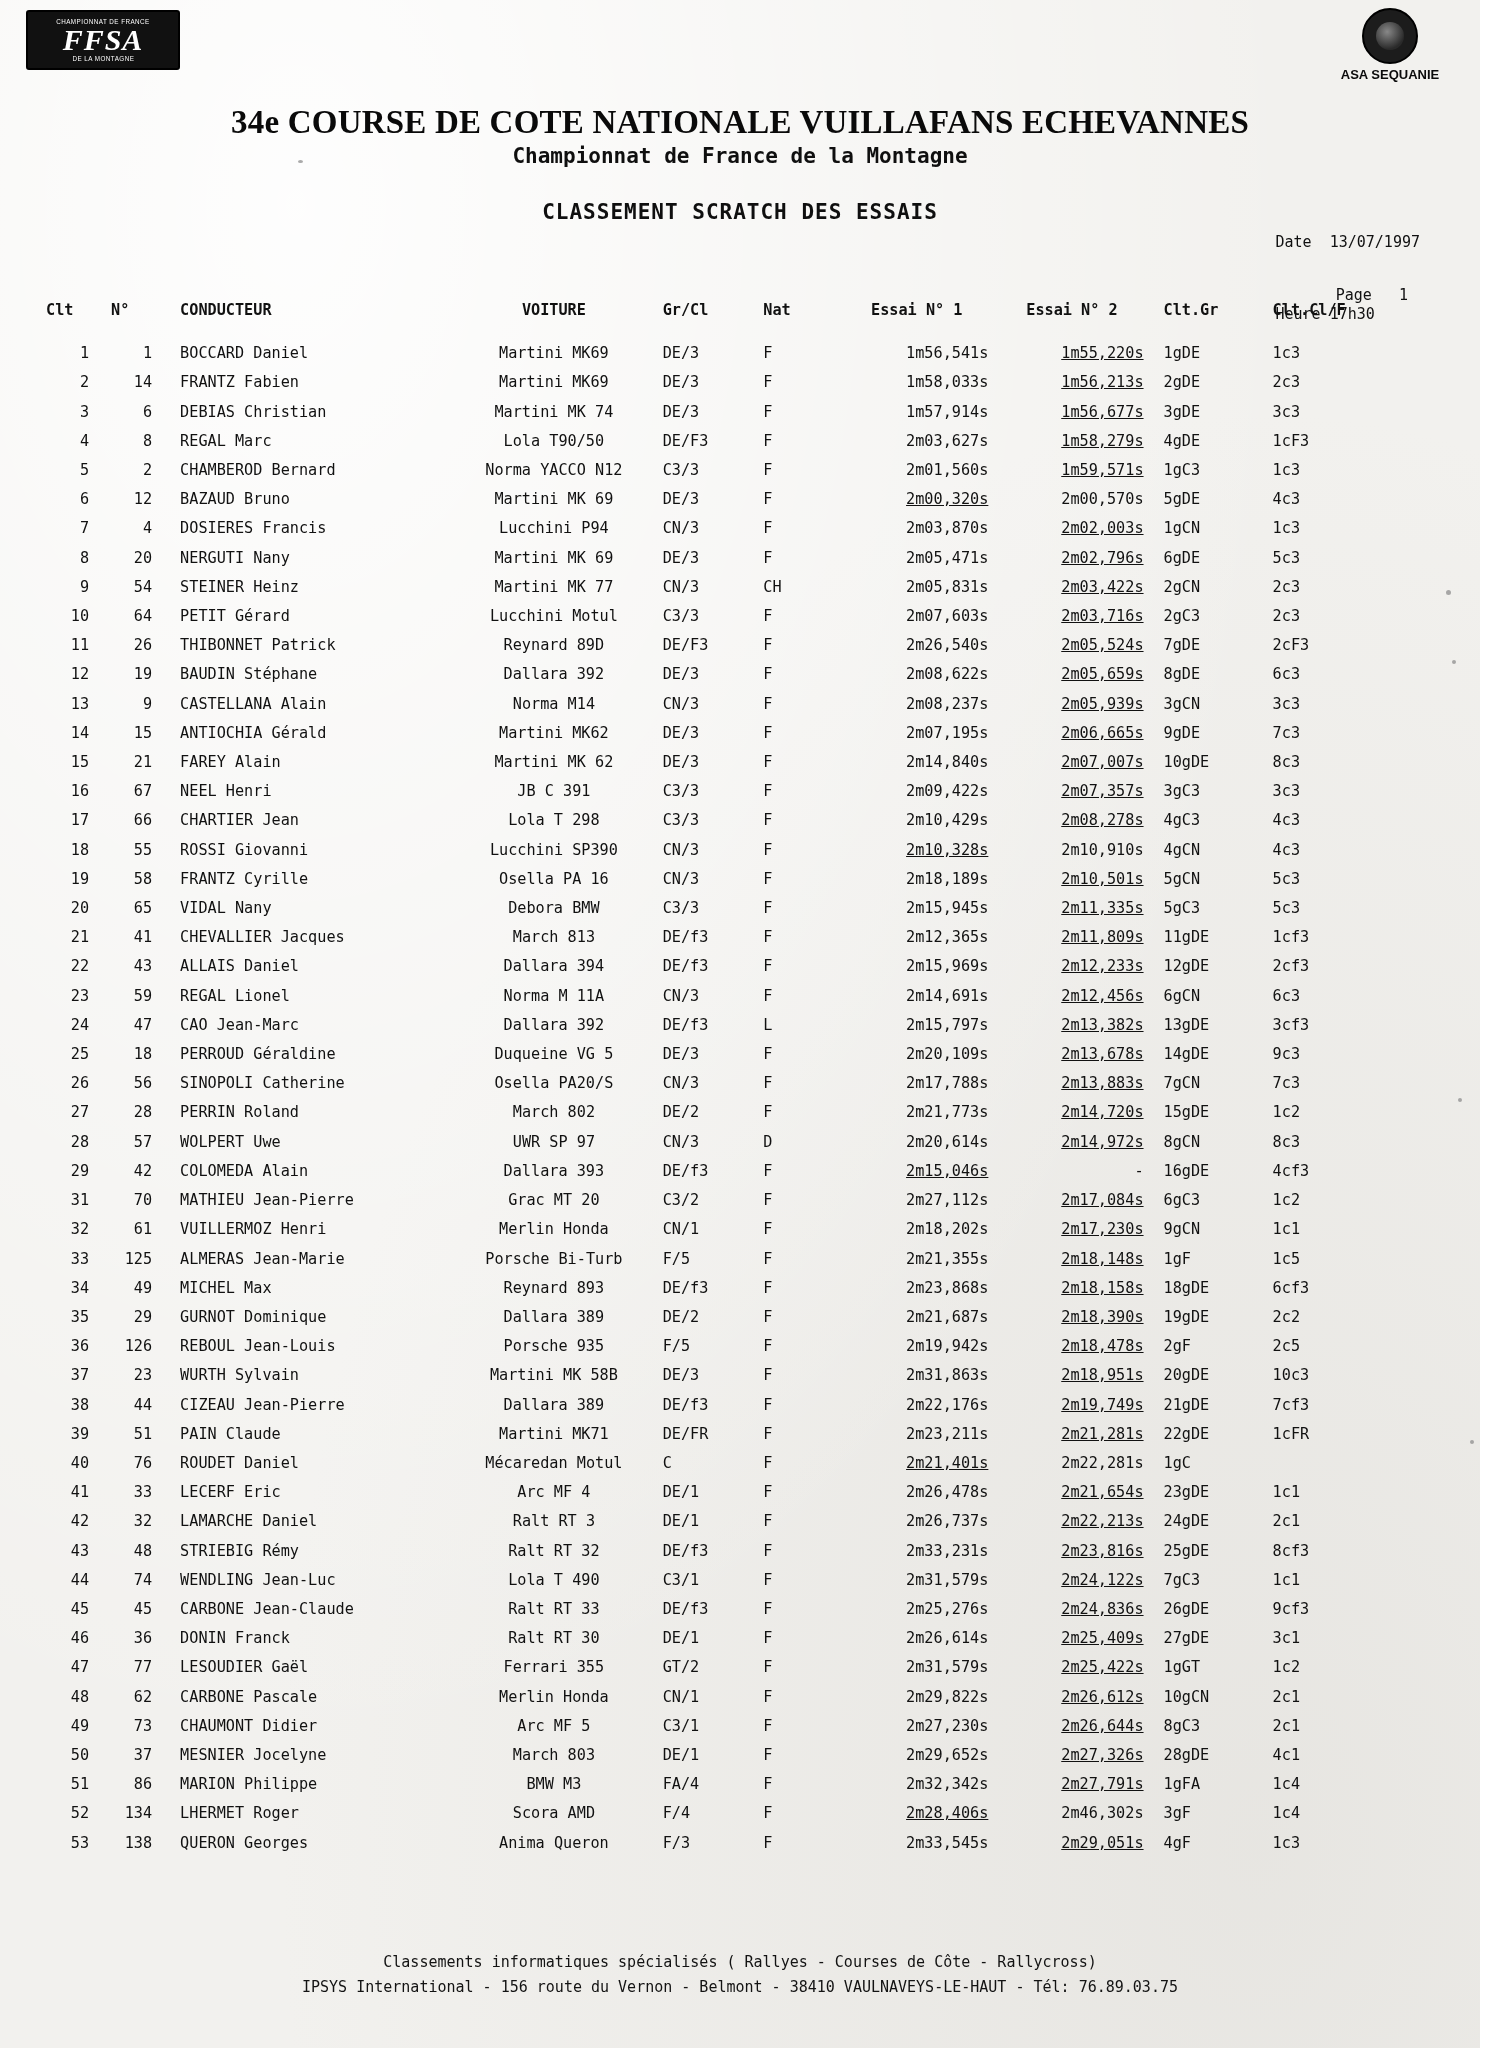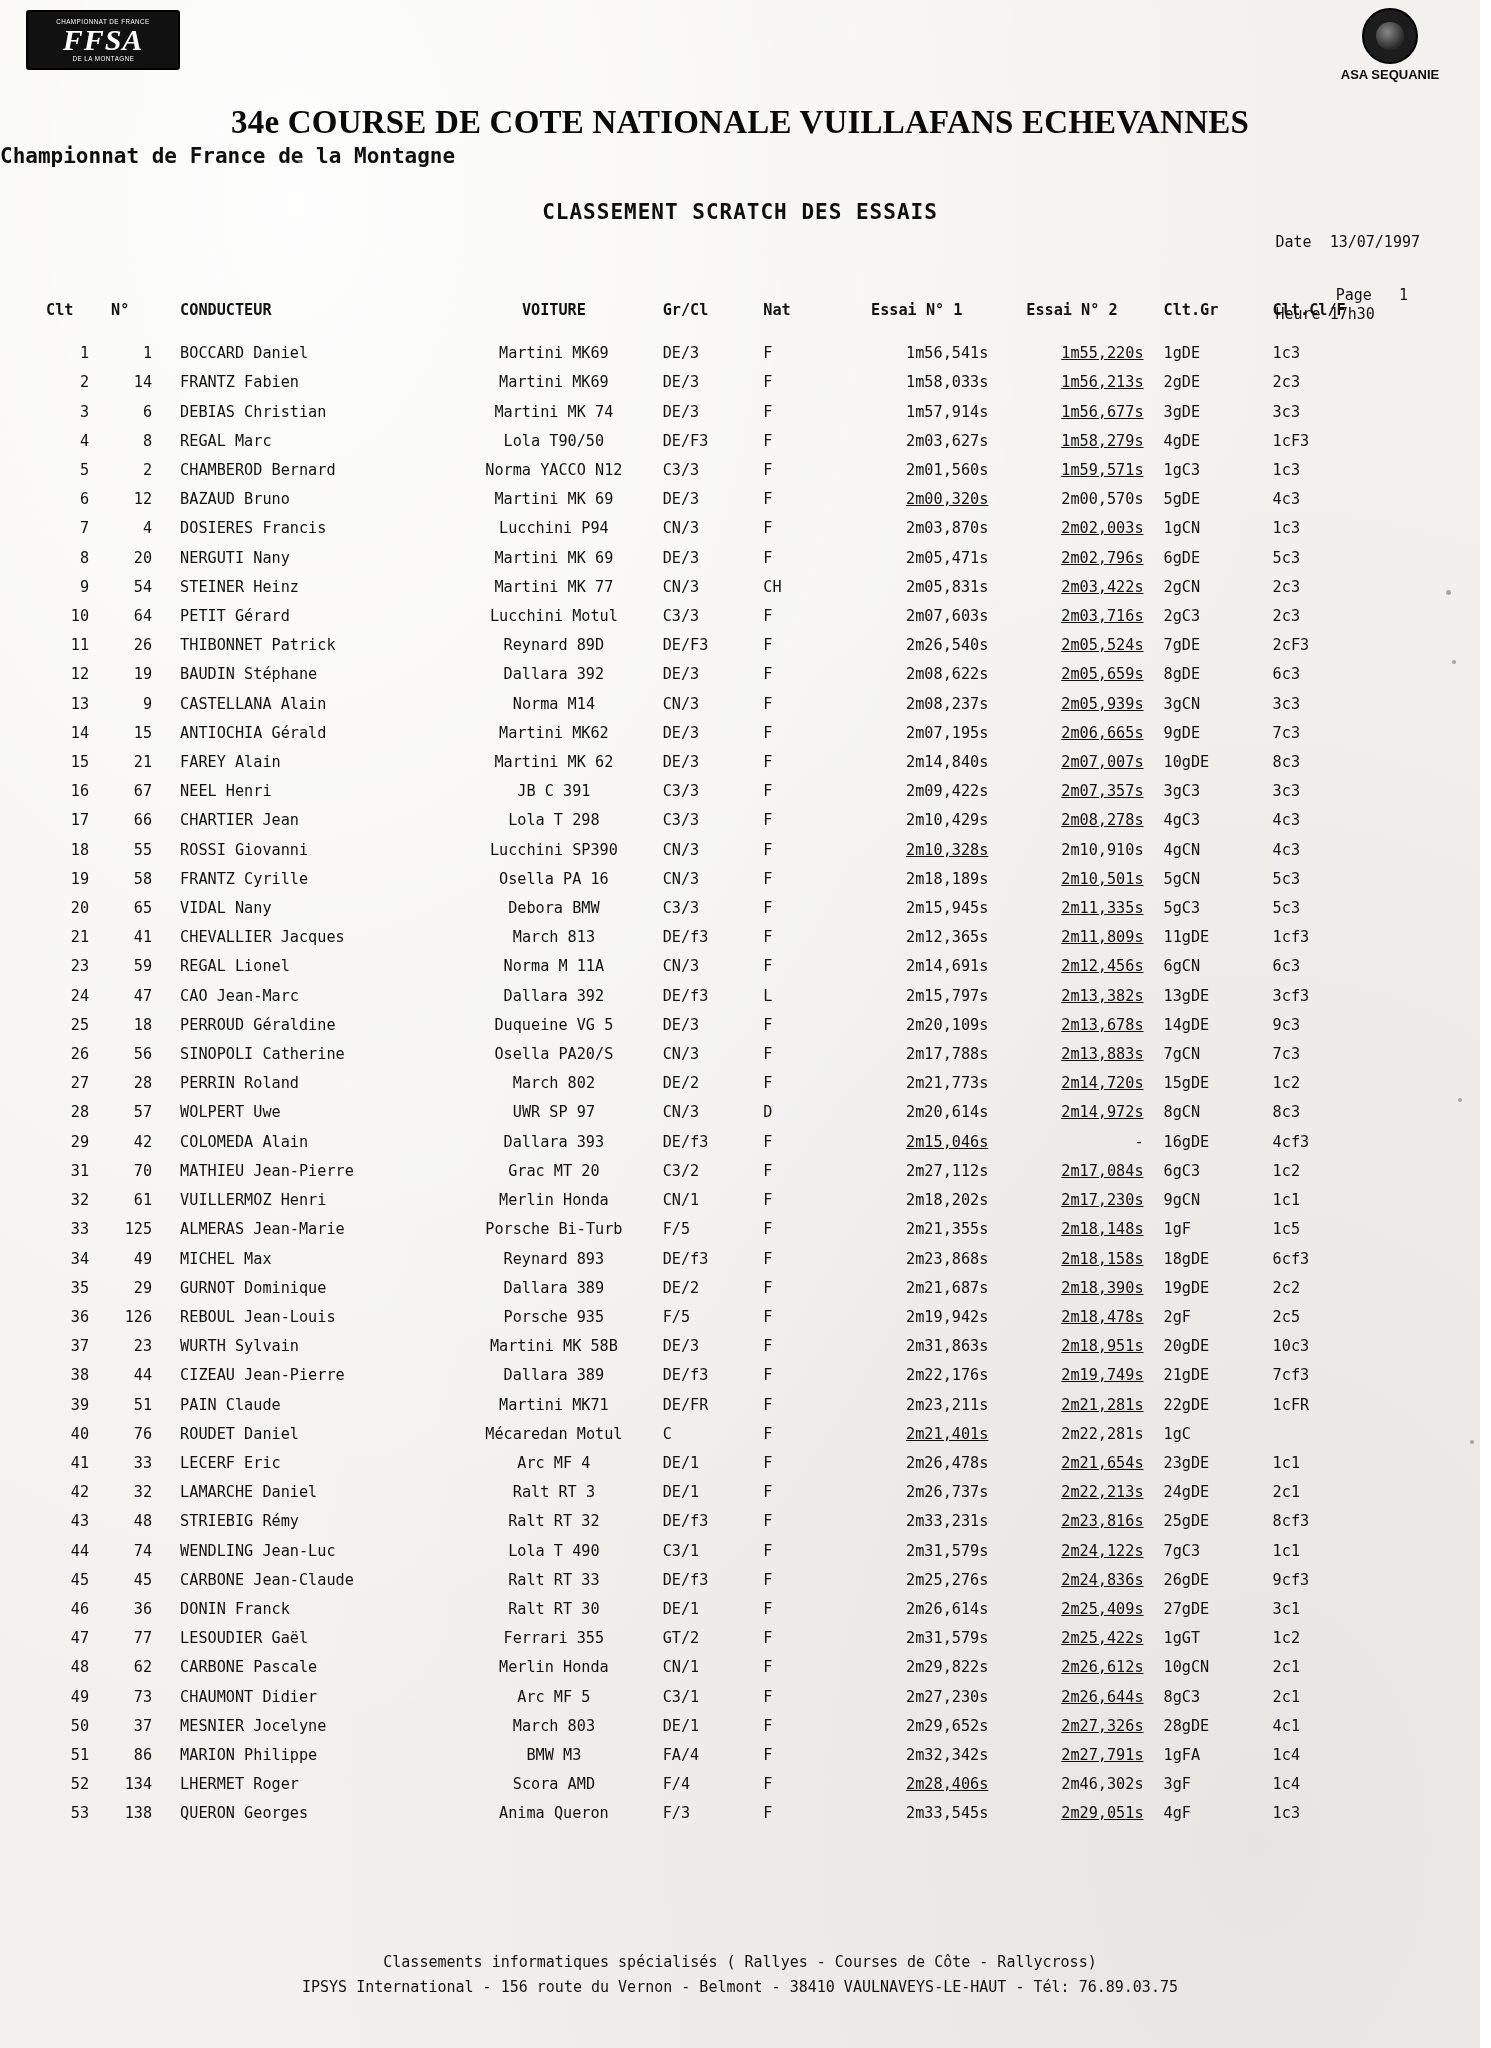--- a/index.html
+++ b/index.html
@@ -104,20 +104,21 @@
     font-weight: bold;
     font-size: 33px;
     letter-spacing: 0.2px;
     color: #0a0a0a;
   }
   .title-sub {
     position: absolute;
     left: 0;
     right: 0;
     top: 144px;
+    text-align: center;
     font-family: "DejaVu Sans Mono", monospace;
     font-weight: bold;
     font-size: 21px;
     letter-spacing: 0px;
     color: #0f0f0f;
   }
   .title-class {
     position: absolute;
     left: 0;
     right: 0;
@@ -526,20 +527,32 @@
             <td class="driver">CHEVALLIER Jacques</td>
             <td class="car">March 813</td>
             <td class="grcl">DE/f3</td>
             <td class="nat">F</td>
             <td class="e1">2m12,365s</td>
             <td class="e2"><span class="best">2m11,809s</span></td>
             <td class="cltgr">11gDE</td>
             <td class="cltclf">1cf3</td>
           </tr>
           <tr>
+            <td class="clt">22</td>
+            <td class="num">43</td>
+            <td class="driver">ALLAIS Daniel</td>
+            <td class="car">Dallara 394</td>
+            <td class="grcl">DE/f3</td>
+            <td class="nat">F</td>
+            <td class="e1">2m15,969s</td>
+            <td class="e2"><span class="best">2m12,233s</span></td>
+            <td class="cltgr">12gDE</td>
+            <td class="cltclf">2cf3</td>
+          </tr>
+          <tr>
             <td class="clt">23</td>
             <td class="num">59</td>
             <td class="driver">REGAL Lionel</td>
             <td class="car">Norma M 11A</td>
             <td class="grcl">CN/3</td>
             <td class="nat">F</td>
             <td class="e1">2m14,691s</td>
             <td class="e2"><span class="best">2m12,456s</span></td>
             <td class="cltgr">6gCN</td>
             <td class="cltclf">6c3</td>

